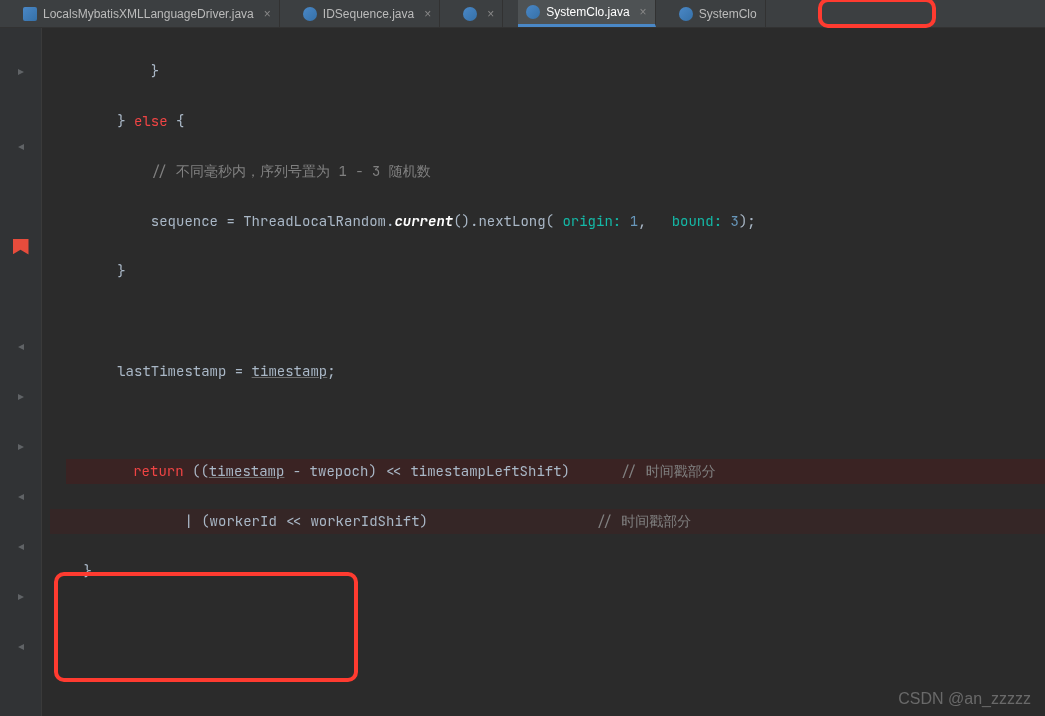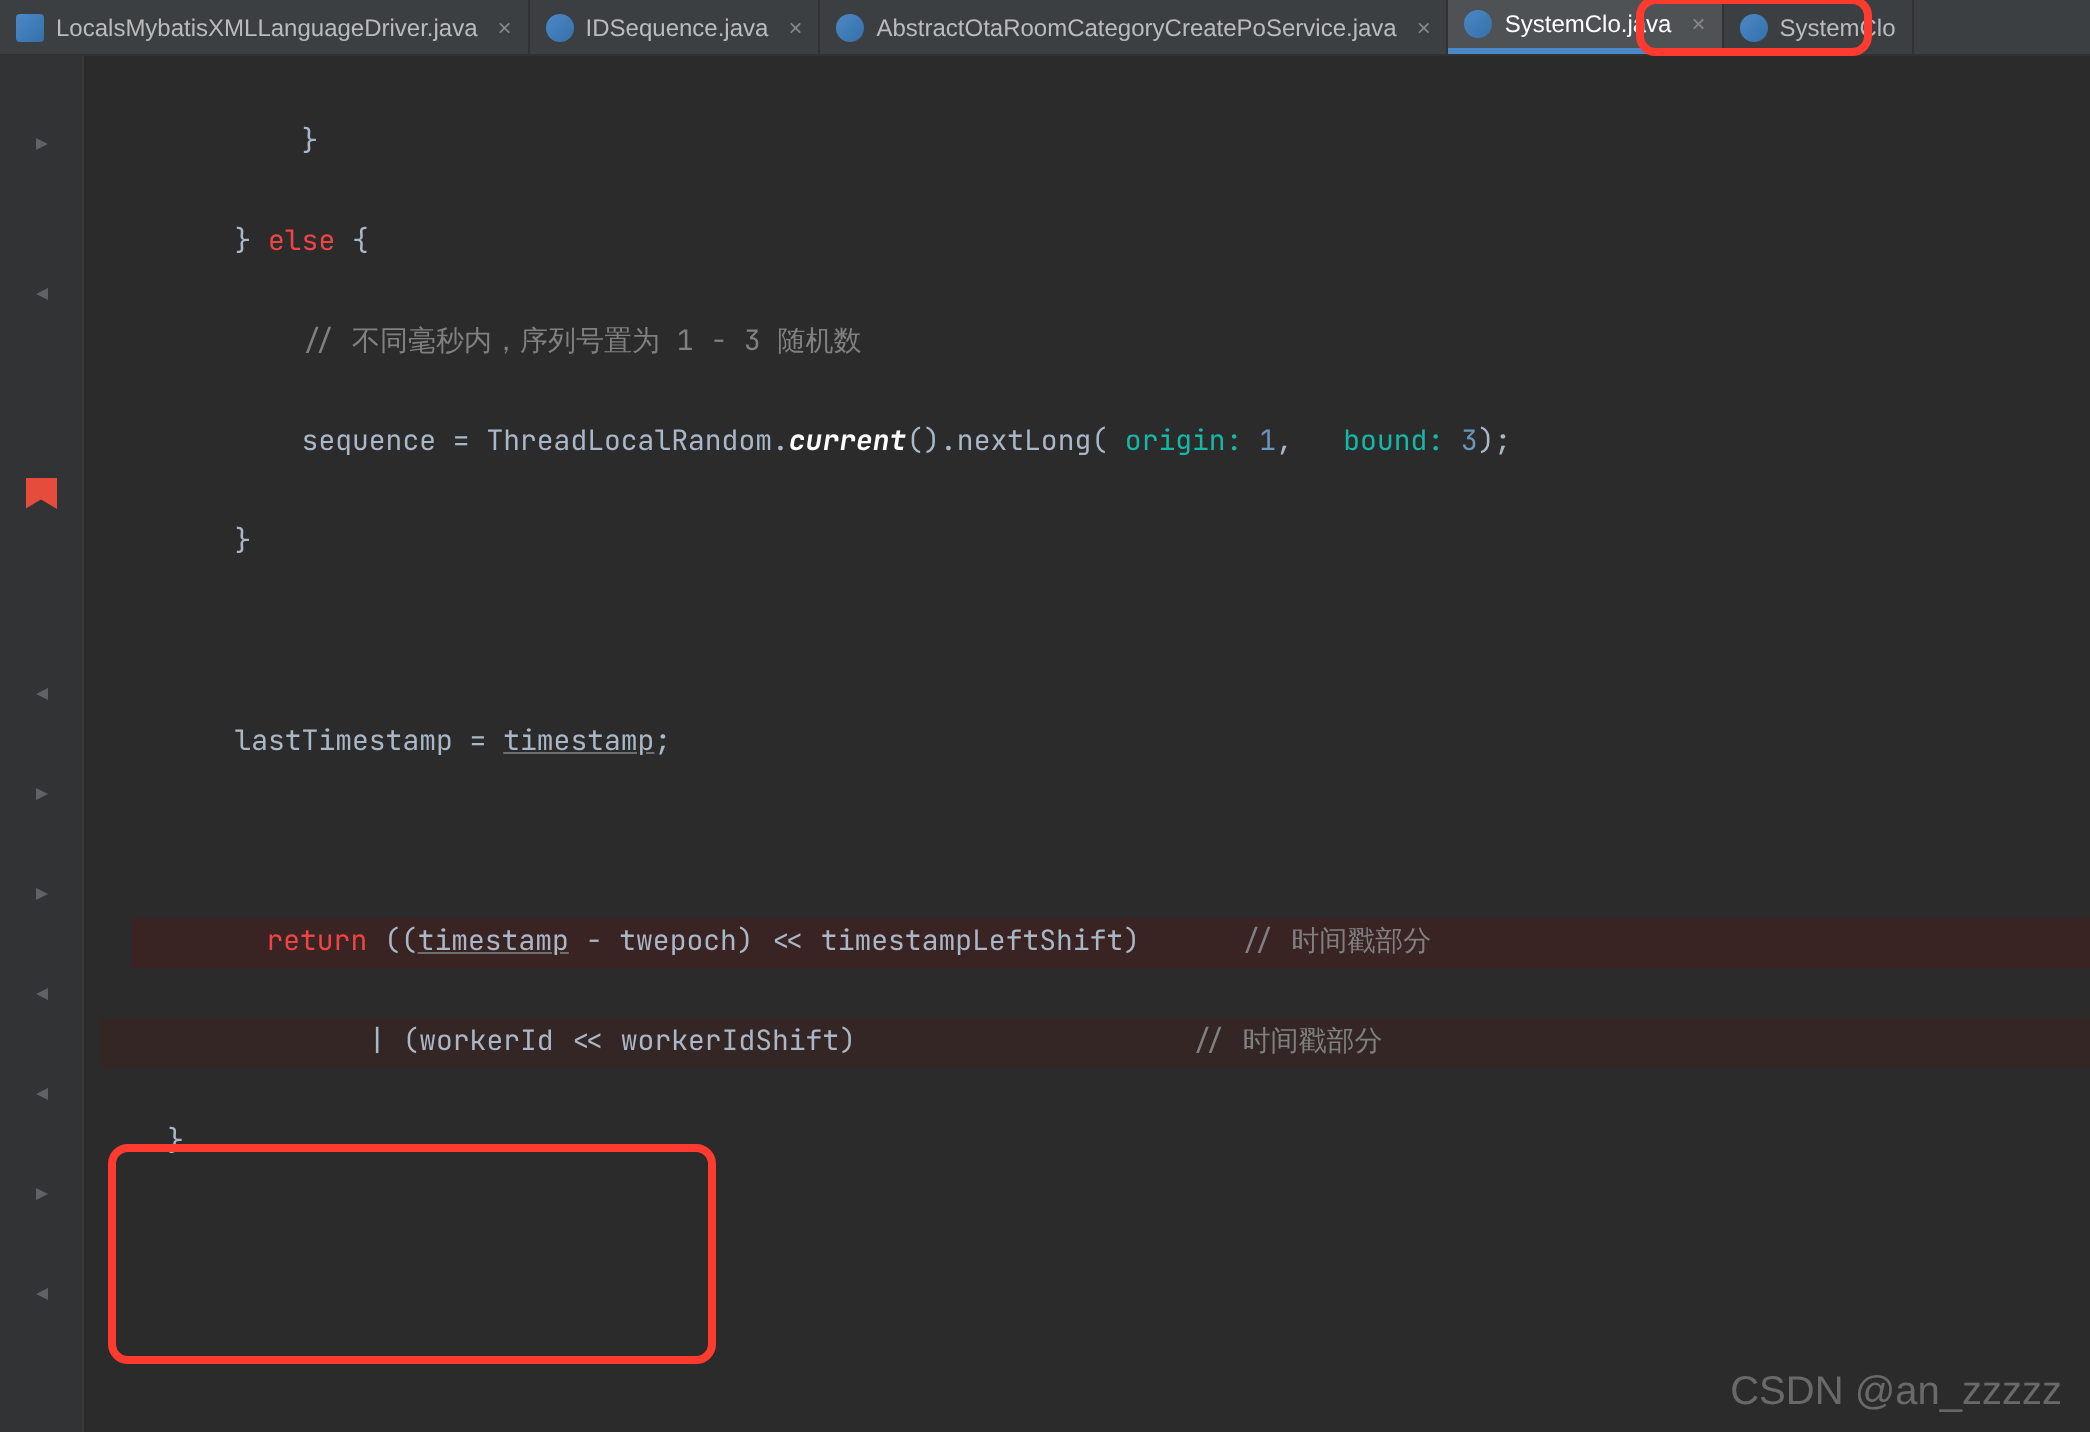--- a/index.html
+++ b/index.html
@@ -25,20 +25,21 @@
     display: flex;
     align-items: center;
     padding: 0 8px;
     gap: 6px;
     font-family: "Segoe UI", Arial, sans-serif;
     font-size: 12px;
     color: #bbbbbb;
     border-right: 1px solid #323232;
     cursor: pointer;
     white-space: nowrap;
+    margin-left: 15px;
   }
   .tab.active {
     background: #4e5254;
     color: #ffffff;
     border-bottom: 3px solid #4a88c7;
   }
   .tab .ficon {
     width: 14px; height: 14px;
     display: inline-block;
     border-radius: 2px;
@@ -92,41 +93,40 @@
   #box-tab { top: -2px; left: 818px; width: 118px; height: 30px; }
   #box-code { top: 572px; left: 54px; width: 304px; height: 110px; }
   
   .bookmark {
     width:16px;height:16px;background:#e64c3c;
     clip-path: polygon(0 0,100% 0,100% 100%,50% 70%,0 100%);
   }
   
   .watermark {
     position:absolute; right:14px; bottom:8px;
-    font-family: Arial, sans-serif; font-size:20px;
+    font-family: Arial, sans-serif; font-size:16px;
     color: rgba(220,220,220,0.35);
   }
 </style>
 </head>
 <body>
 
 <div class="tabbar">
   <div class="tab">
     <span class="ficon j"></span>
     <span>LocalsMybatisXMLLanguageDriver.java</span>
     <span class="close">×</span>
   </div>
   <div class="tab">
     <span class="ficon c"></span>
     <span>IDSequence.java</span>
     <span class="close">×</span>
   </div>
   <div class="tab">
     <span class="ficon c"></span>
-    <span>AbstractOtaRoomCategoryCreatePoService.java</span>
     <span class="close">×</span>
   </div>
   <div class="tab active">
     <span class="ficon c"></span>
     <span>SystemClo.java</span>
     <span class="close">×</span>
   </div>
   <div class="tab">
     <span class="ficon c"></span>
     <span>SystemClo</span>

